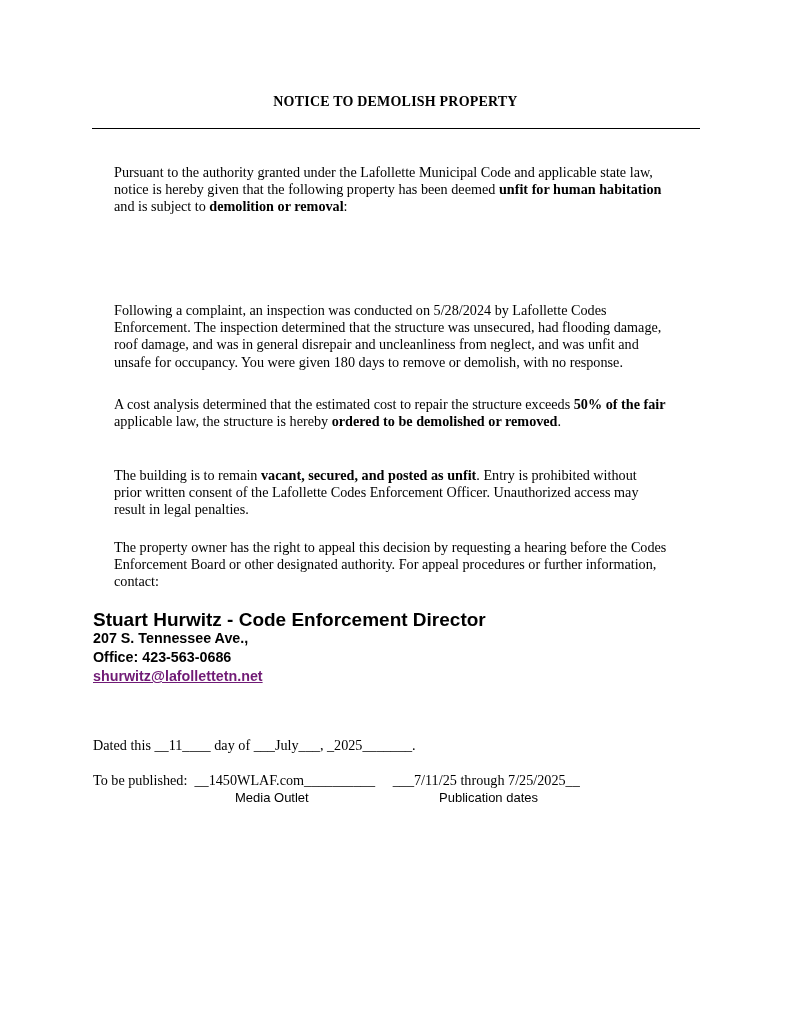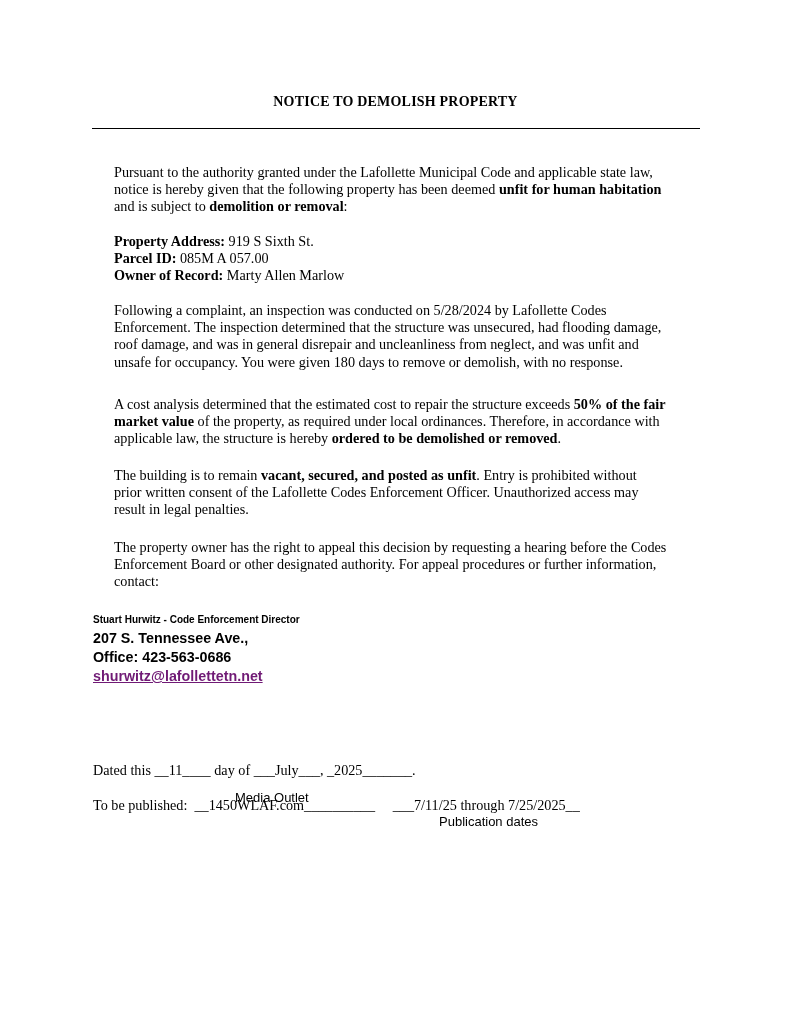--- a/index.html
+++ b/index.html
@@ -47,31 +47,30 @@
     .line { display: block; white-space: nowrap; margin-left: 21px; }
     .contact {
       position: absolute;
       left: 93px;
       top: 610px;
       font-family: "Liberation Sans", "DejaVu Sans", sans-serif;
       font-weight: bold;
       font-size: 14.3px;
       line-height: 19px;
     }
-    .contact .name { font-size: 10px; }
+    .contact .name { font-size: 19px; }
     .contact a {
       color: #701a75;
       text-decoration: underline;
     }
     .sigline {
       position: absolute;
       left: 93px;
       font-size: 14.2px;
       white-space: pre;
-      margin-top: 25px;
     }
     .caption {
       position: absolute;
       font-family: "Liberation Sans", "DejaVu Sans", sans-serif;
       font-size: 13px;
     }
   </style>
 </head>
 <body>
 
@@ -79,36 +78,30 @@
 
   <div class="title">NOTICE TO DEMOLISH PROPERTY</div>
   <div class="rule"></div>
 
   <div class="p" style="top:164px;">
     <span class="line">Pursuant to the authority granted under the Lafollette Municipal Code and applicable state law,</span>
     <span class="line"><span>notice is hereby given that the following property has been deemed </span><b>unfit for human habitation</b></span>
     <span class="line"><span>and is subject to </span><b>demolition or removal</b><span>:</span></span>
   </div>
 
-  <div class="p" style="top:233px;">
-    <span class="line"><b>Property Address:</b><span> 919 S Sixth St.</span></span>
-    <span class="line"><b>Parcel ID:</b><span> 085M A 057.00</span></span>
-    <span class="line"><b>Owner of Record:</b><span> Marty Allen Marlow</span></span>
-  </div>
 
   <div class="p" style="top:302px;">
     <span class="line">Following a complaint, an inspection was conducted on 5/28/2024 by Lafollette Codes</span>
     <span class="line">Enforcement. The inspection determined that the structure was unsecured, had flooding damage,</span>
     <span class="line">roof damage, and was in general disrepair and uncleanliness from neglect, and was unfit and</span>
     <span class="line">unsafe for occupancy. You were given 180 days to remove or demolish, with no response.</span>
   </div>
 
   <div class="p" style="top:396px;">
     <span class="line"><span>A cost analysis determined that the estimated cost to repair the structure exceeds </span><b>50% of the fair</b></span>
-    <span class="line"><b>market value</b><span> of the property, as required under local ordinances. Therefore, in accordance with</span></span>
     <span class="line"><span>applicable law, the structure is hereby </span><b>ordered to be demolished or removed</b><span>.</span></span>
   </div>
 
   <div class="p" style="top:467px;">
     <span class="line"><span>The building is to remain </span><b>vacant, secured, and posted as unfit</b><span>. Entry is prohibited without</span></span>
     <span class="line">prior written consent of the Lafollette Codes Enforcement Officer. Unauthorized access may</span>
     <span class="line">result in legal penalties.</span>
   </div>
 
   <div class="p" style="top:539px;">
@@ -122,15 +115,15 @@
     <div>207 S. Tennessee Ave.,</div>
     <div>Office:  423-563-0686</div>
     <div><a>shurwitz@lafollettetn.net</a></div>
   </div>
 
   <div class="sigline" style="top:737px;"><span>Dated this </span><span>__11____</span><span> day of </span><span>___July___</span><span>, </span><span>_2025_______</span><span>.</span></div>
 
   <div class="sigline" style="top:772px;"><span>To be published:  </span><span>__1450WLAF.com__________</span><span>     </span><span>___7/11/25 through 7/25/2025__</span></div>
 
   <div class="caption" style="left:235px; top:790px;">Media Outlet</div>
-  <div class="caption" style="left:439px; top:790px;margin-top:24px;">Publication dates</div>
+  <div class="caption" style="left:439px; top:790px;">Publication dates</div>
 
 </div>
 
 </body></html>

